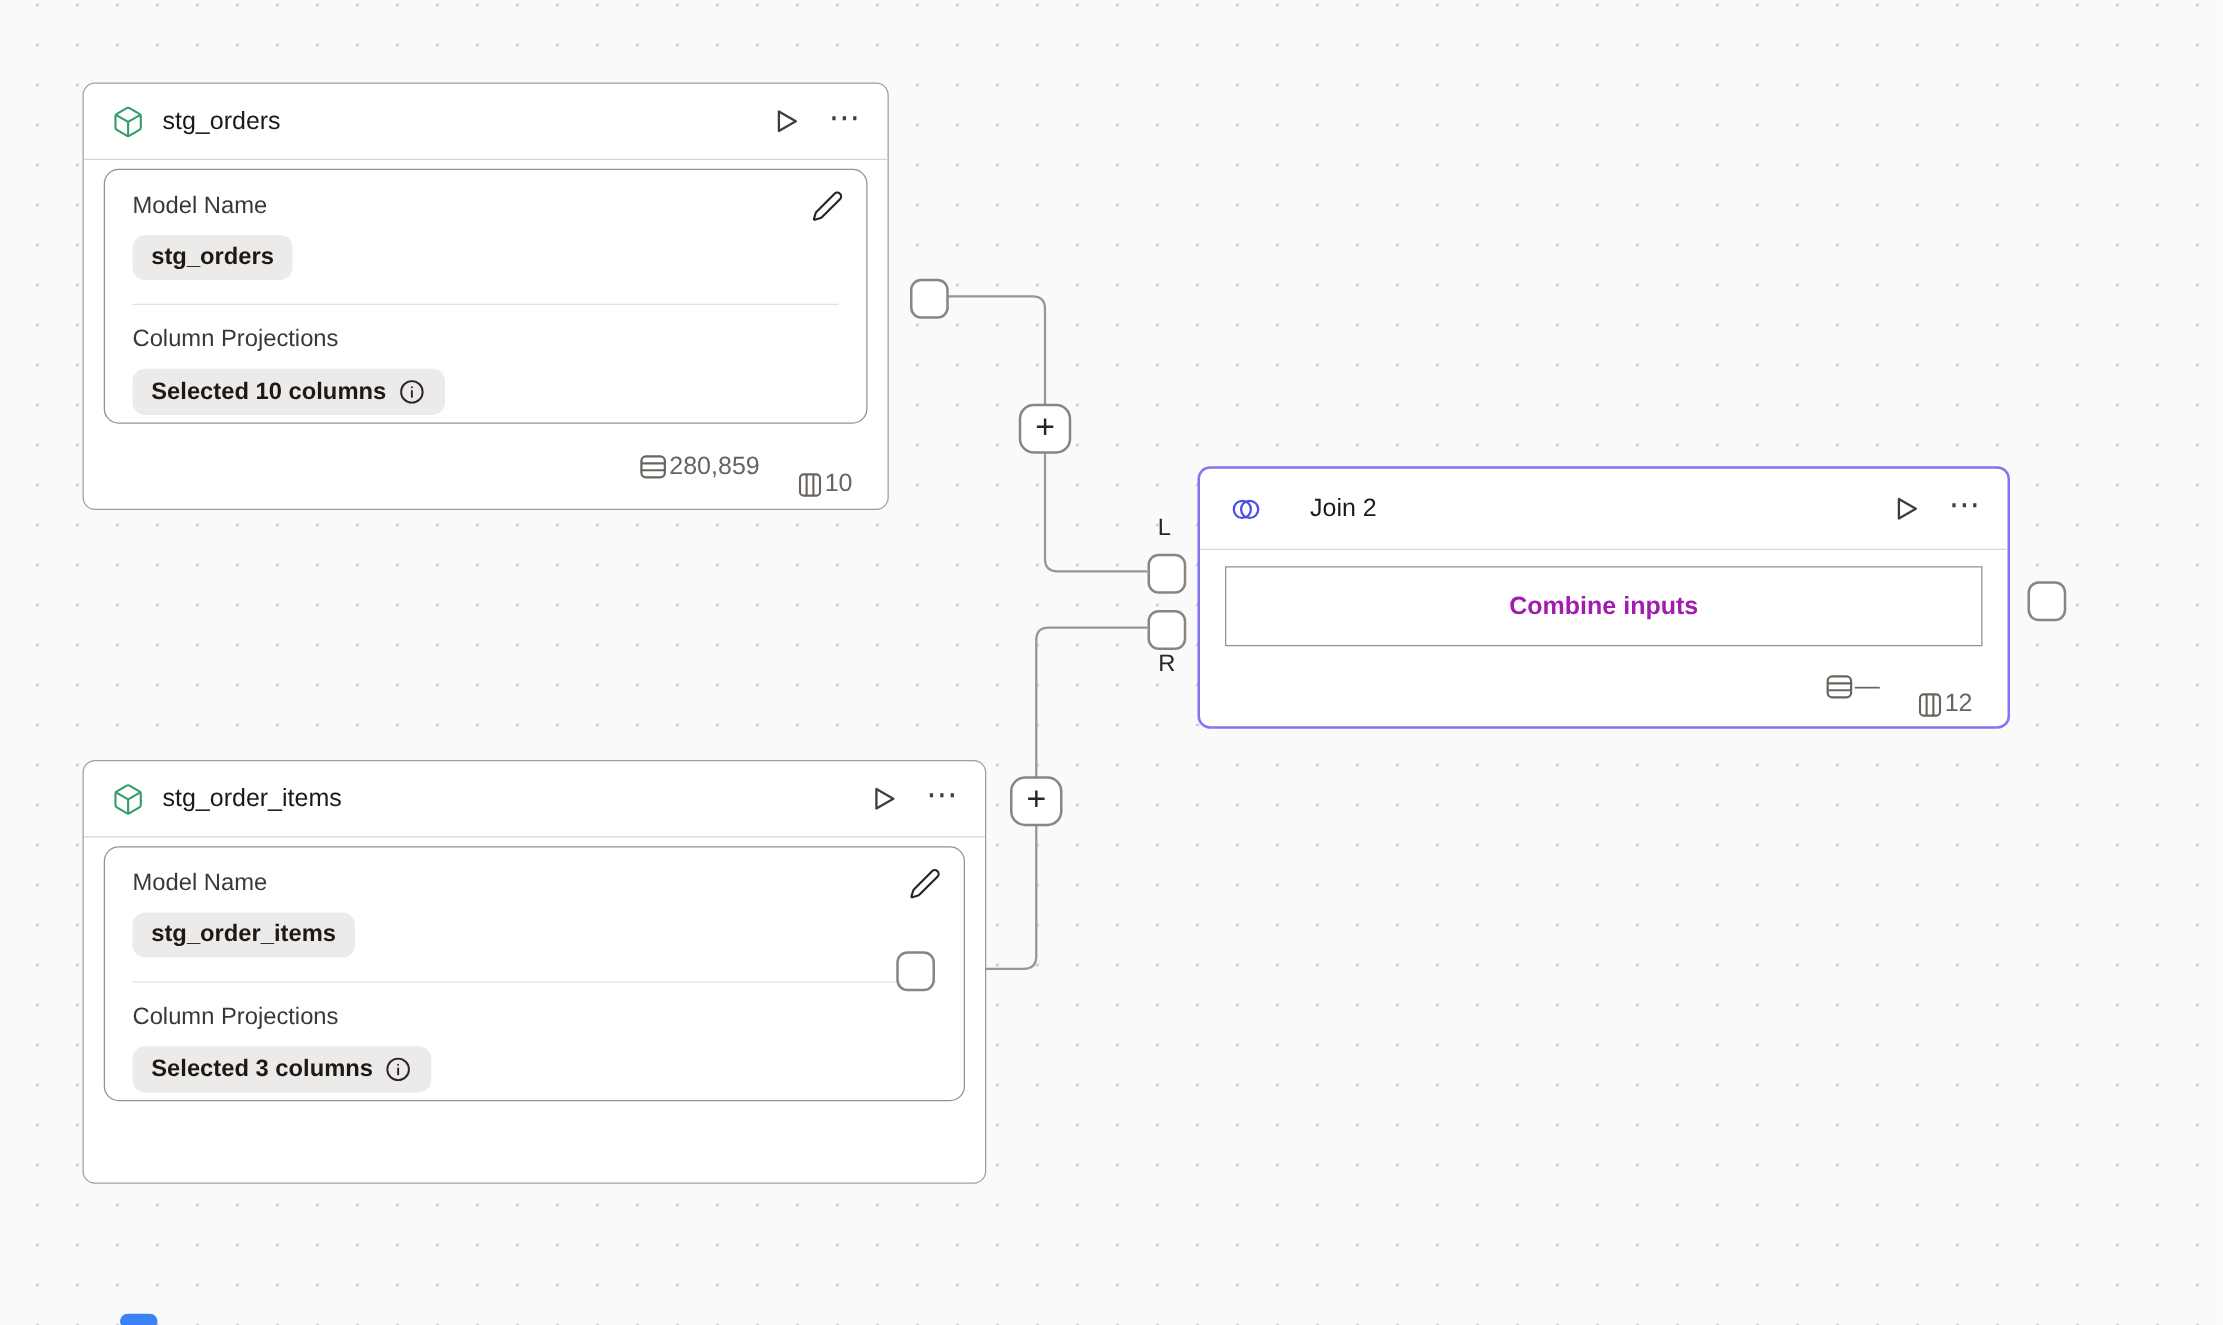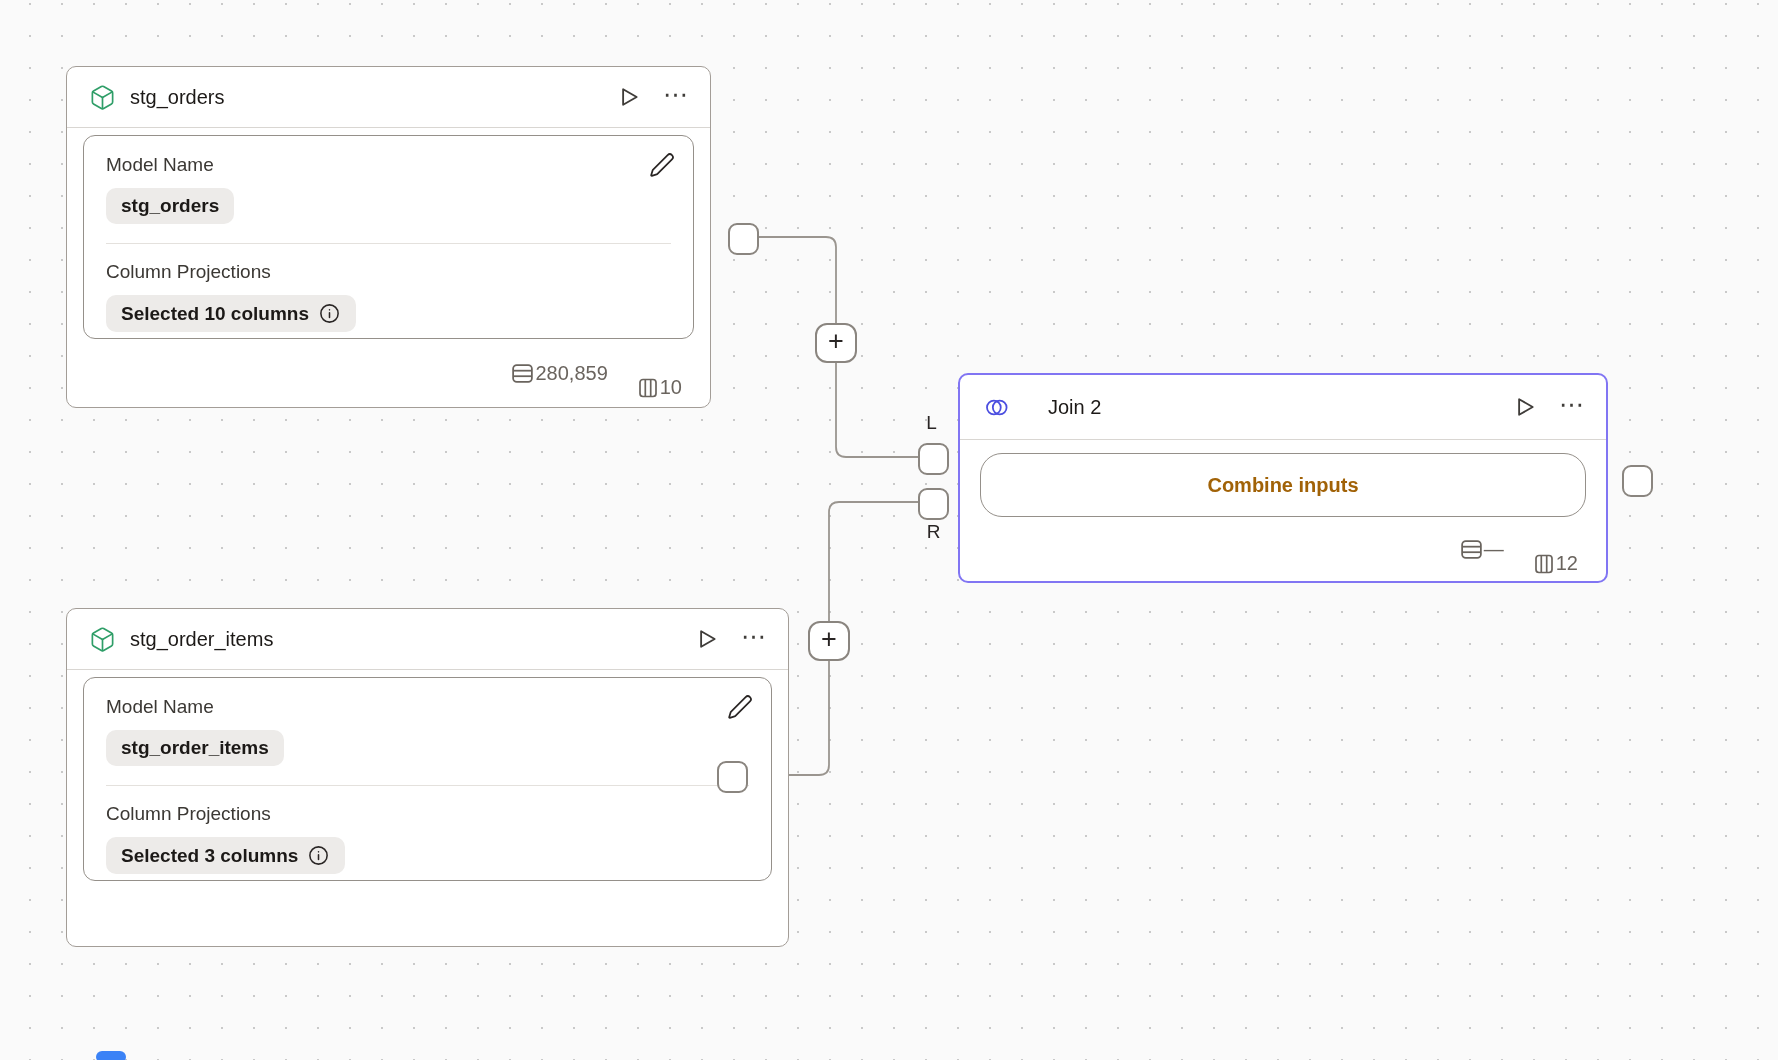--- a/index.html
+++ b/index.html
@@ -32,22 +32,22 @@
     color:#1c1917; margin-top:12px; cursor:pointer; }
   .inner-divider { height:1px; background:#e4e1dd; margin:19px 0 17px; }
   .pencil-wrap { position:absolute; top:16px; right:18px; cursor:pointer; }
 
   .node-footer { display:flex; align-items:center; justify-content:flex-end;
     padding:0 28px; flex:1; font-size:20px; color:#6a645e; font-weight:500; }
   .stat { display:flex; align-items:center; gap:0;justify-content:space-between; }
   .stat + .stat { margin-left:28px;margin-top:29px; }
 
   .combine-btn { margin:13px 20px 0; height:62px; border:1.5px solid #95908a;
-    border-radius:22px; background:#fff; display:flex; align-items:center;
-    justify-content:center; font-size:20px; font-weight:600; color:#a16207;
+    border-radius:0; background:#fff; display:flex; align-items:center;
+    justify-content:center; font-size:20px; font-weight:600; color:#a21caf;
     cursor:pointer; flex:none; }
 
   .port { position:absolute; width:27px; height:28px; background:#fff;
     border:2px solid #8a857f; border-radius:9px; box-sizing:content-box; cursor:crosshair; }
   .port-label { position:absolute; width:31px; text-align:center; font-size:19px;
     color:#292524; }
 
   .plus-btn { position:absolute; width:42px; height:40px; background:#fff;
     border:2px solid #8a857f; border-radius:12px; display:flex; align-items:center;
     justify-content:center; font-size:27px; font-weight:300; color:#292524;

